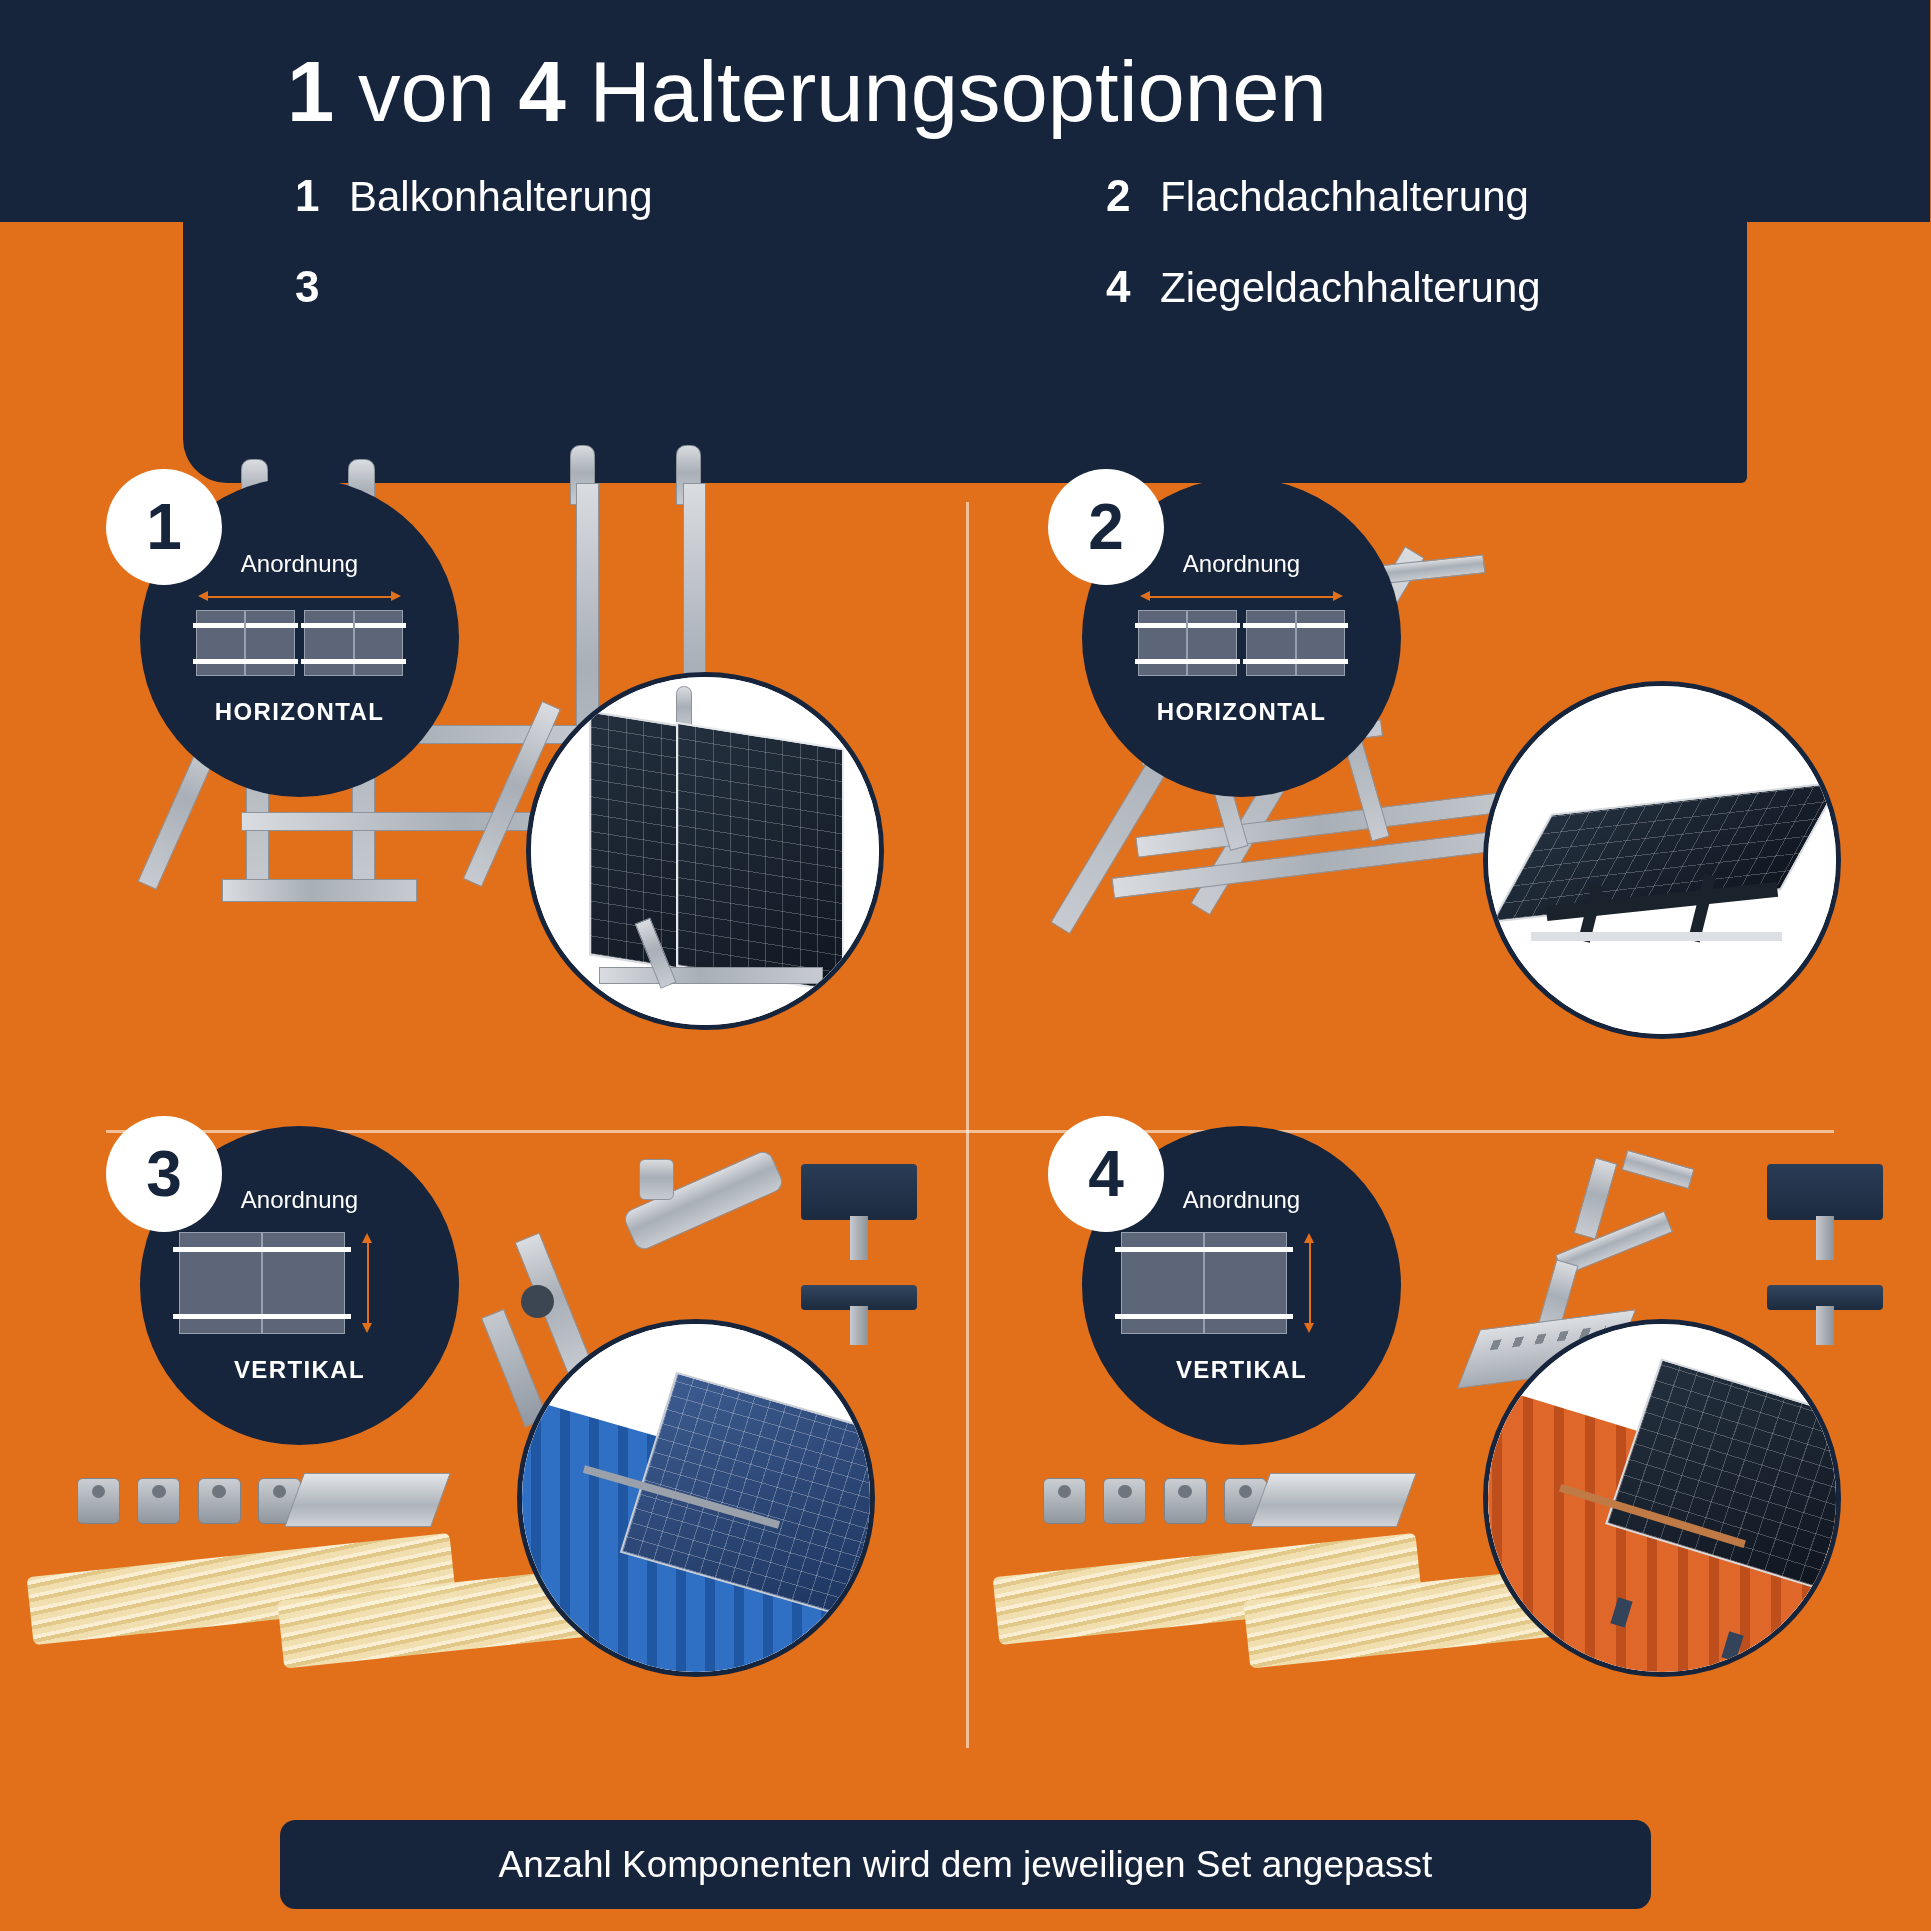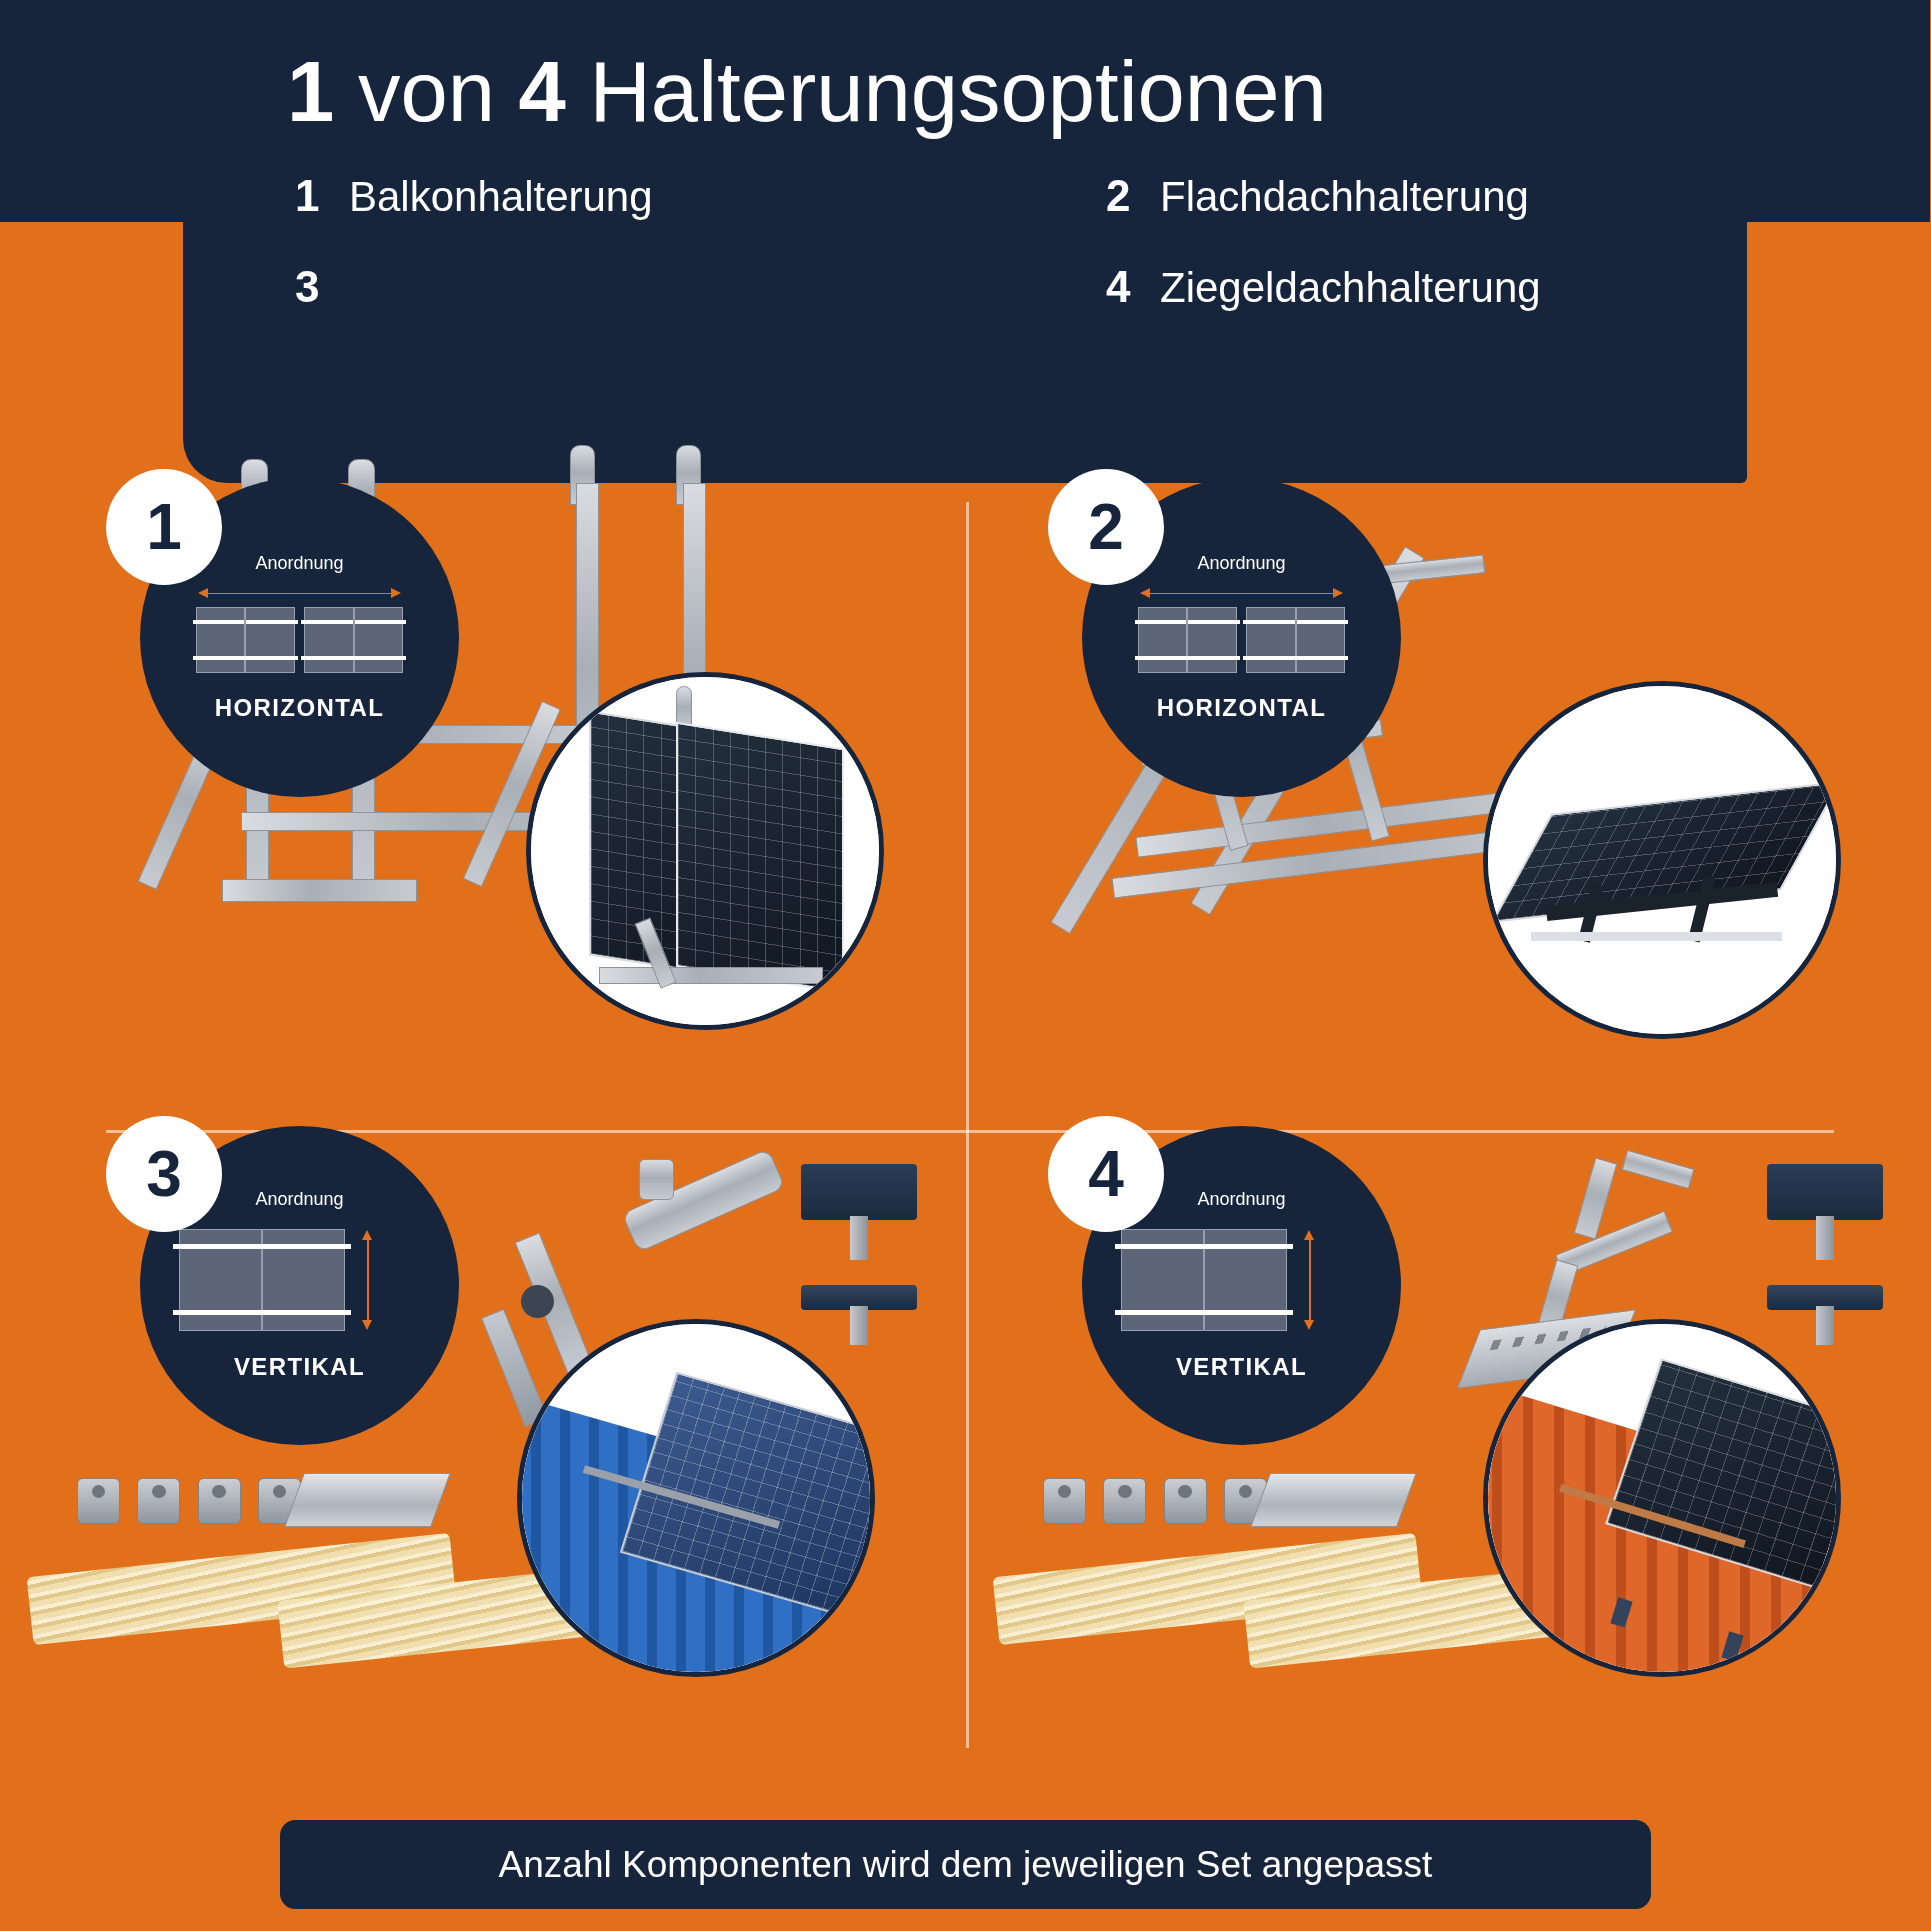--- a/index.html
+++ b/index.html
@@ -176,21 +176,21 @@
     border-radius: 50%;
     background: #16243C;
     z-index: 5;
     display: flex;
     flex-direction: column;
     align-items: center;
     justify-content: center;
     color: #FFFFFF;
   }
   .anordnung .a-title {
-    font-size: 18px;
+    font-size: 24px;
     font-weight: 400;
     margin-bottom: 11.6px;
   }
   .anordnung .a-foot {
     font-size: 24px;
     font-weight: 700;
     letter-spacing: 1.4px;
     margin-top: 15.4px;
   }
 

